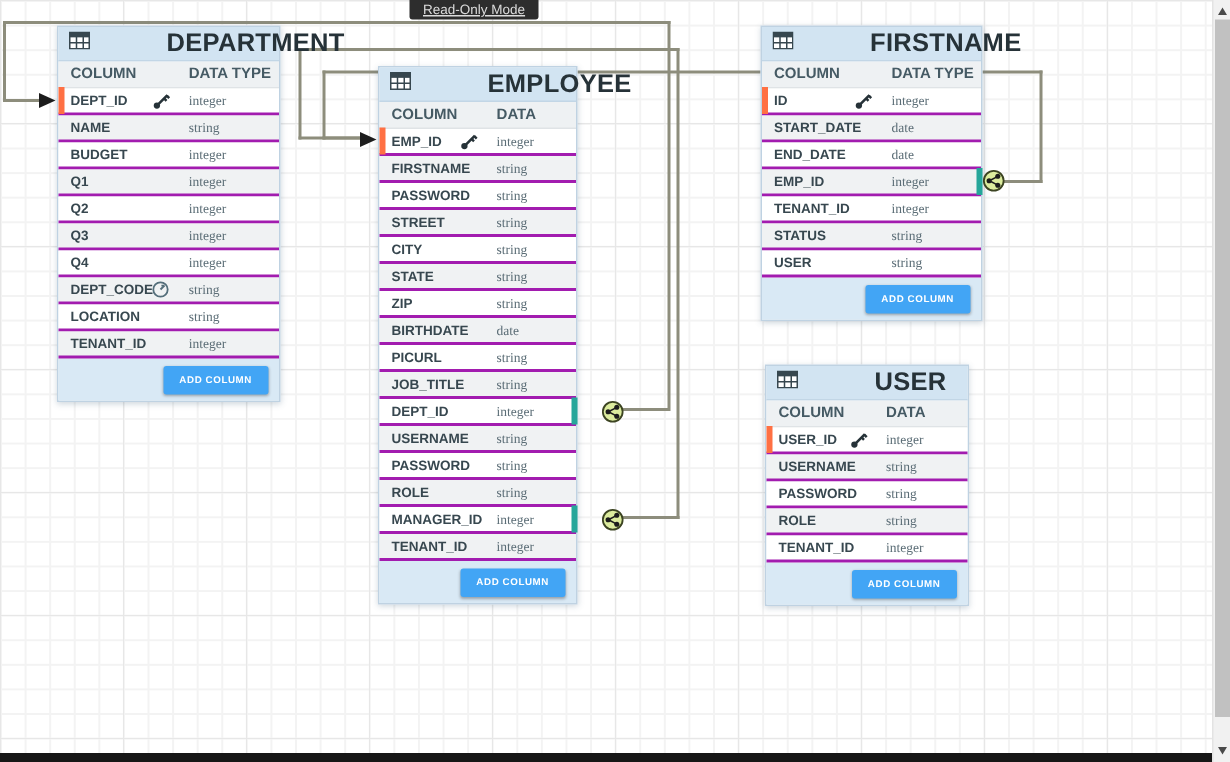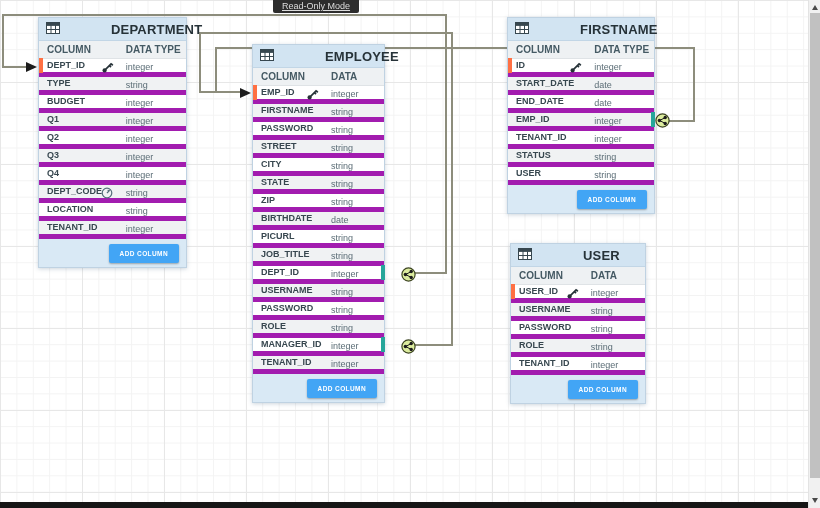--- a/index.html
+++ b/index.html
@@ -19,30 +19,30 @@
   .arrowhead { position:absolute; width:0; height:0;
     border-top:5px solid transparent; border-bottom:5px solid transparent;
     border-left:11px solid #1c1c1c; }
   
   .conn { position:absolute; width:15px; height:15px; }
   
   .tcard { position:absolute; background:#fff; border:1px solid #bfd2e2;
     box-shadow:0 1px 4px rgba(60,90,120,.25); }
   .tcard .thead { height:23px; background:#d2e4f2; display:flex; align-items:center;
     padding:0 7px; gap:6px; border-bottom:1px solid #c2d6e6; }
-  .tcard .thead .ttitle { font-size:13px; font-weight:bold; color:#263238; letter-spacing:.2px;padding-left:45px; }
+  .tcard .thead .ttitle { font-size:17px; font-weight:bold; color:#263238; letter-spacing:.2px;padding-left:45px; }
   .tcard .cols-head { height:18px; display:flex; background:#eef1f3; border-bottom:1px solid #dfe3e6; }
   .tcard .cols-head span { font-size:10px; font-weight:bold; color:#455a64; line-height:18px; }
   .tcard .cname { width:55%; padding-left:8px; position:relative; }
   .tcard .ctype { width:45%; padding-left:6px; }
-  .trow { height:18px; display:flex; border-bottom:5px solid #a21caf; position:relative; background:#fff; }
+  .trow { height:18px; display:flex; border-bottom:2px solid #a21caf; position:relative; background:#fff; }
   .trow:nth-child(even) { background:#f0f2f3; }
   .trow .cname { font-size:9px; font-weight:bold; color:#37474f; line-height:17px;
     display:flex; align-items:center; gap:4px; }
-  .trow .ctype { font-size:9px; color:#5b6d76; line-height:17px; }
+  .trow .ctype { font-size:9px; color:#5b6d76; line-height:17px;font-family:Liberation Serif, serif; }
   .trow.pk::before { content:""; position:absolute; left:0; top:-1px; bottom:-1px; width:4px; background:#ff7043; }
   .trow.fk::after  { content:""; position:absolute; right:-1px; top:-1px; bottom:-1px; width:4px; background:#26a69a; }
   .rowicon { position:absolute; right:6px; top:2px; width:13px; height:13px; }
   .tfoot { height:28px; background:#d9e9f5; display:flex; justify-content:flex-end;
     align-items:center; padding:0 7px; }
   .addcol { background:#42a5f5; color:#fff; border:none; font-family:inherit;
     font-size:6.5px; font-weight:bold; letter-spacing:.4px; padding:6px 11px;
     border-radius:2px; box-shadow:0 1px 2px rgba(0,0,0,.3); cursor:pointer; }
   
   #ro-tip { position:absolute; left:273px; top:0; height:13px; background:#2d2d2d;
@@ -102,21 +102,21 @@
                     <g stroke="#263238" stroke-width="1.7" fill="none">
                       <circle cx="3.6" cy="9.4" r="2.1" fill="#263238" stroke="none"></circle>
                       <line x1="4.6" y1="8.4" x2="10.6" y2="2.4"></line>
                       <line x1="8.4" y1="4.6" x2="10" y2="6.2"></line>
                       <line x1="10.2" y1="2.8" x2="11.8" y2="4.4"></line>
                     </g>
                   </svg></span></span>
               <span class="ctype">integer</span>
             </div>
             <div class="trow">
-              <span class="cname">TYPE</span>
+              <span class="cname">NAME</span>
               <span class="ctype">string</span>
             </div>
             <div class="trow">
               <span class="cname">BUDGET</span>
               <span class="ctype">integer</span>
             </div>
             <div class="trow">
               <span class="cname">Q1</span>
               <span class="ctype">integer</span>
             </div>

